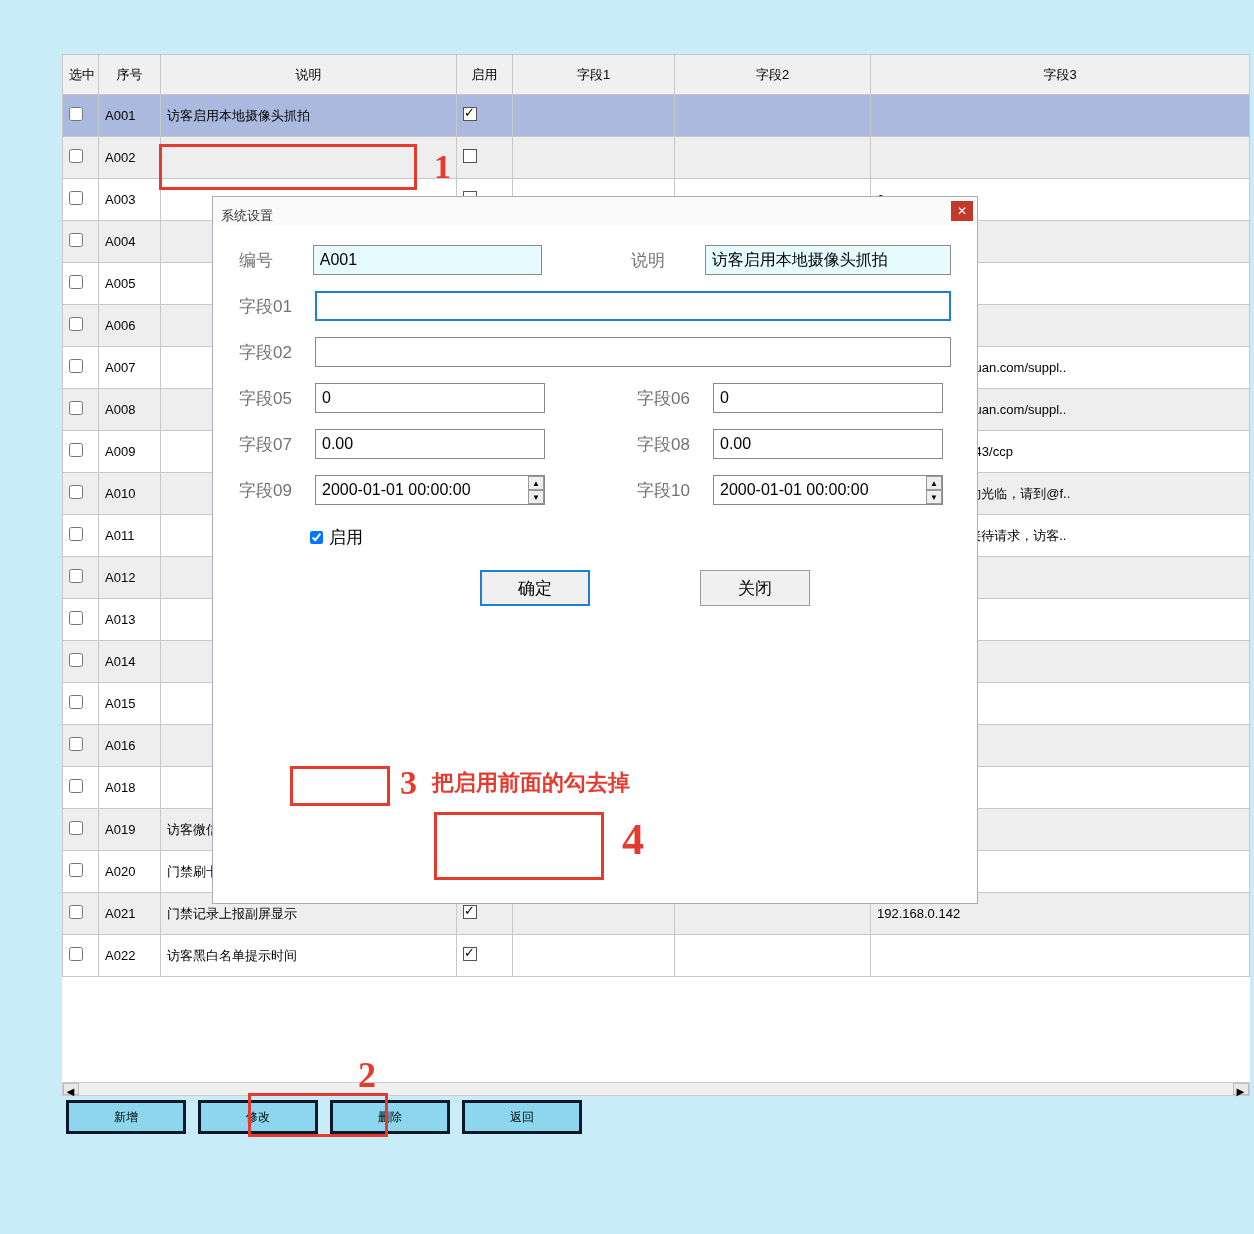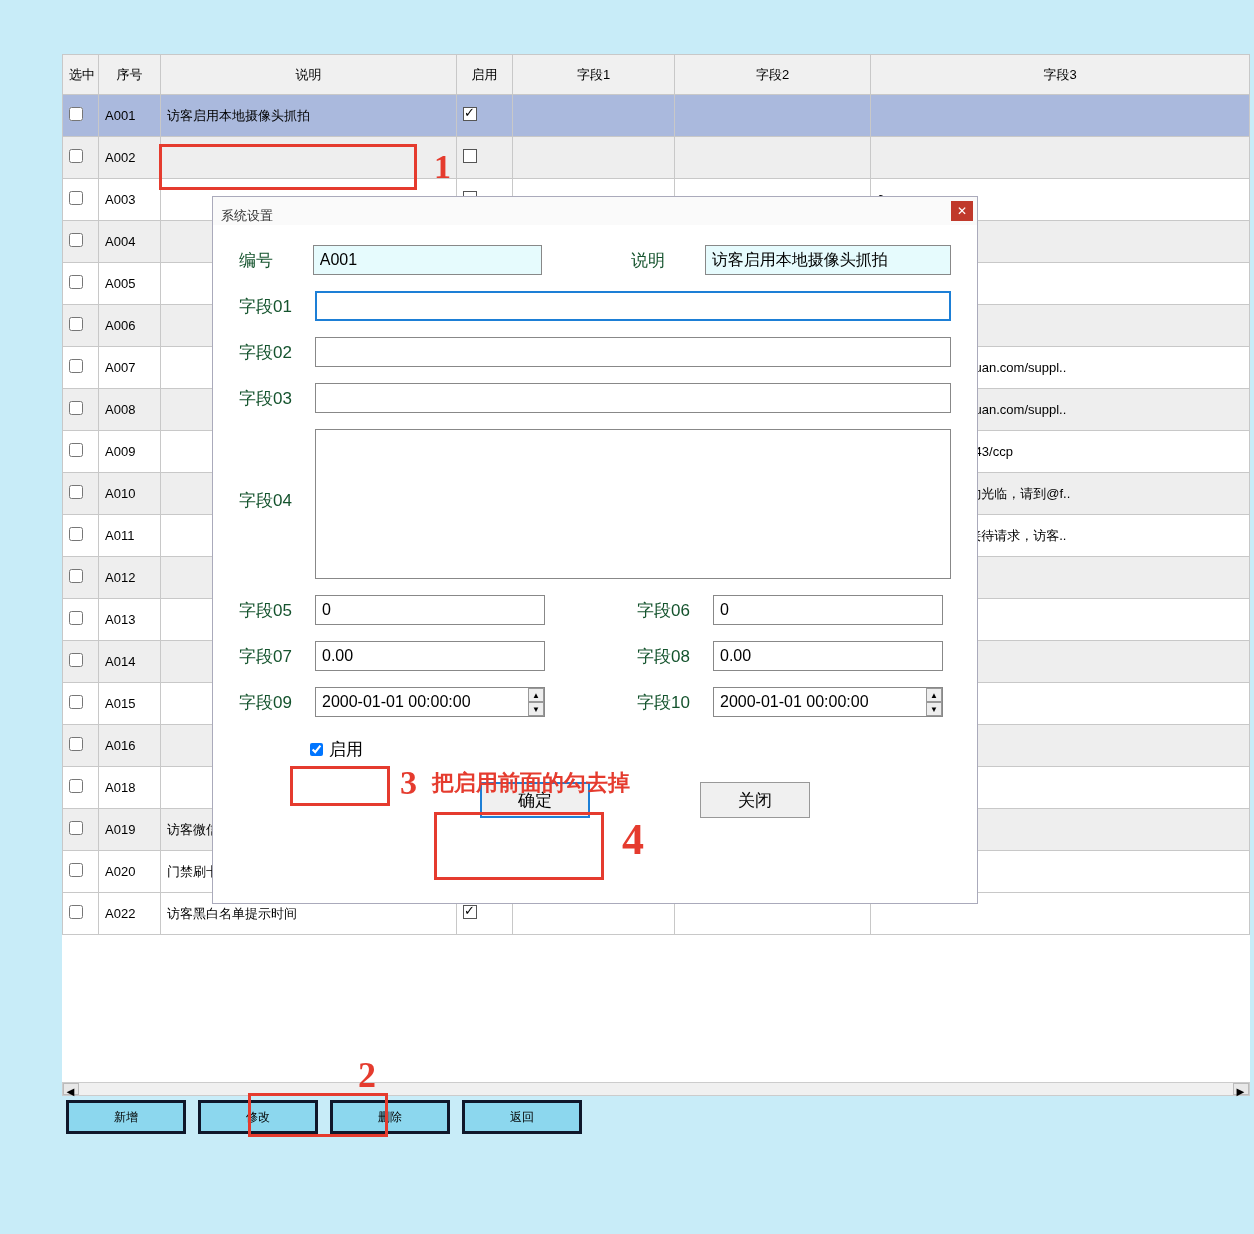--- a/index.html
+++ b/index.html
@@ -116,21 +116,21 @@
   position:relative;
 }
 .dlg-close {
   position:absolute; right:4px; top:4px;
   width:22px; height:20px; background:#c0392b;
   color:#fff; display:flex; align-items:center; justify-content:center;
   font-size:12px; cursor:pointer;
 }
 .dlg-body { padding: 20px 26px 10px 26px; }
 .frow { display:flex; align-items:center; margin-bottom:16px; gap:6px;}
-.flabel { width: 70px; font-size:17px; color:#14532d; }
+.flabel { width: 70px; font-size:17px; color:#737373; }
 .finput {
   border:1px solid #888; height:30px; padding:2px 6px; font-size:16px;
   font-family: inherit;
 }
 .bg-lblue { background:#e6fbfd; }
 .finput.wide { flex:1; }
 textarea.finput { height: 150px; resize:none; }
 .spin-wrap { position:relative; display:inline-block; }
 .spin-btns {
   position:absolute; right:1px; top:1px; bottom:1px; width:16px;
@@ -339,20 +339,29 @@
           </tr>
           <tr class="row-even">
             <td class="col-chk"><input type="checkbox" class="row-check" style=""></td>
             <td class="col-seq">A020</td>
             <td class="col-desc">门禁刷卡关联访客记录</td>
             <td class="col-enable"><span class="ck"></span></td>
             <td class="col-f1"></td>
             <td class="col-f2"></td>
             <td class="col-f3"></td>
           </tr>
+          <tr class="row-odd">
+            <td class="col-chk"><input type="checkbox" class="row-check" style=""></td>
+            <td class="col-seq">A021</td>
+            <td class="col-desc">门禁记录上报副屏显示</td>
+            <td class="col-enable"><span class="ck on"></span></td>
+            <td class="col-f1"></td>
+            <td class="col-f2"></td>
+            <td class="col-f3">192.168.0.142</td>
+          </tr>
           <tr class="row-even">
             <td class="col-chk"><input type="checkbox" class="row-check" style=""></td>
             <td class="col-seq">A022</td>
             <td class="col-desc">访客黑白名单提示时间</td>
             <td class="col-enable"><span class="ck on"></span></td>
             <td class="col-f1"></td>
             <td class="col-f2"></td>
             <td class="col-f3"></td>
           </tr>
         </tbody>
@@ -385,28 +394,20 @@
       <div class="flabel">说明</div>
       <input class="finput bg-lblue" style="width: 254px;" value="访客启用本地摄像头抓拍">
     </div>
     <div class="frow">
       <div class="flabel">字段01</div>
       <input class="finput wide" style="border: 2px solid rgb(29, 127, 214);" value="">
     </div>
     <div class="frow">
       <div class="flabel">字段02</div>
       <input class="finput wide" value="" style="">
-    </div>
-    <div class="frow">
-      <div class="flabel">字段03</div>
-      <input class="finput wide" value="" style="">
-    </div>
-    <div class="frow" style="align-items:flex-start">
-      <div class="flabel" style="margin-top:60px">字段04</div>
-      <textarea class="finput wide" style=""></textarea>
     </div>
     <div class="frow">
       <div class="flabel">字段05</div>
       <input class="finput" style="width: 230px;" value="0">
       <div style="width:80px"></div>
       <div class="flabel">字段06</div>
       <input class="finput" style="width: 230px;" value="0">
     </div>
     <div class="frow">
       <div class="flabel">字段07</div>

